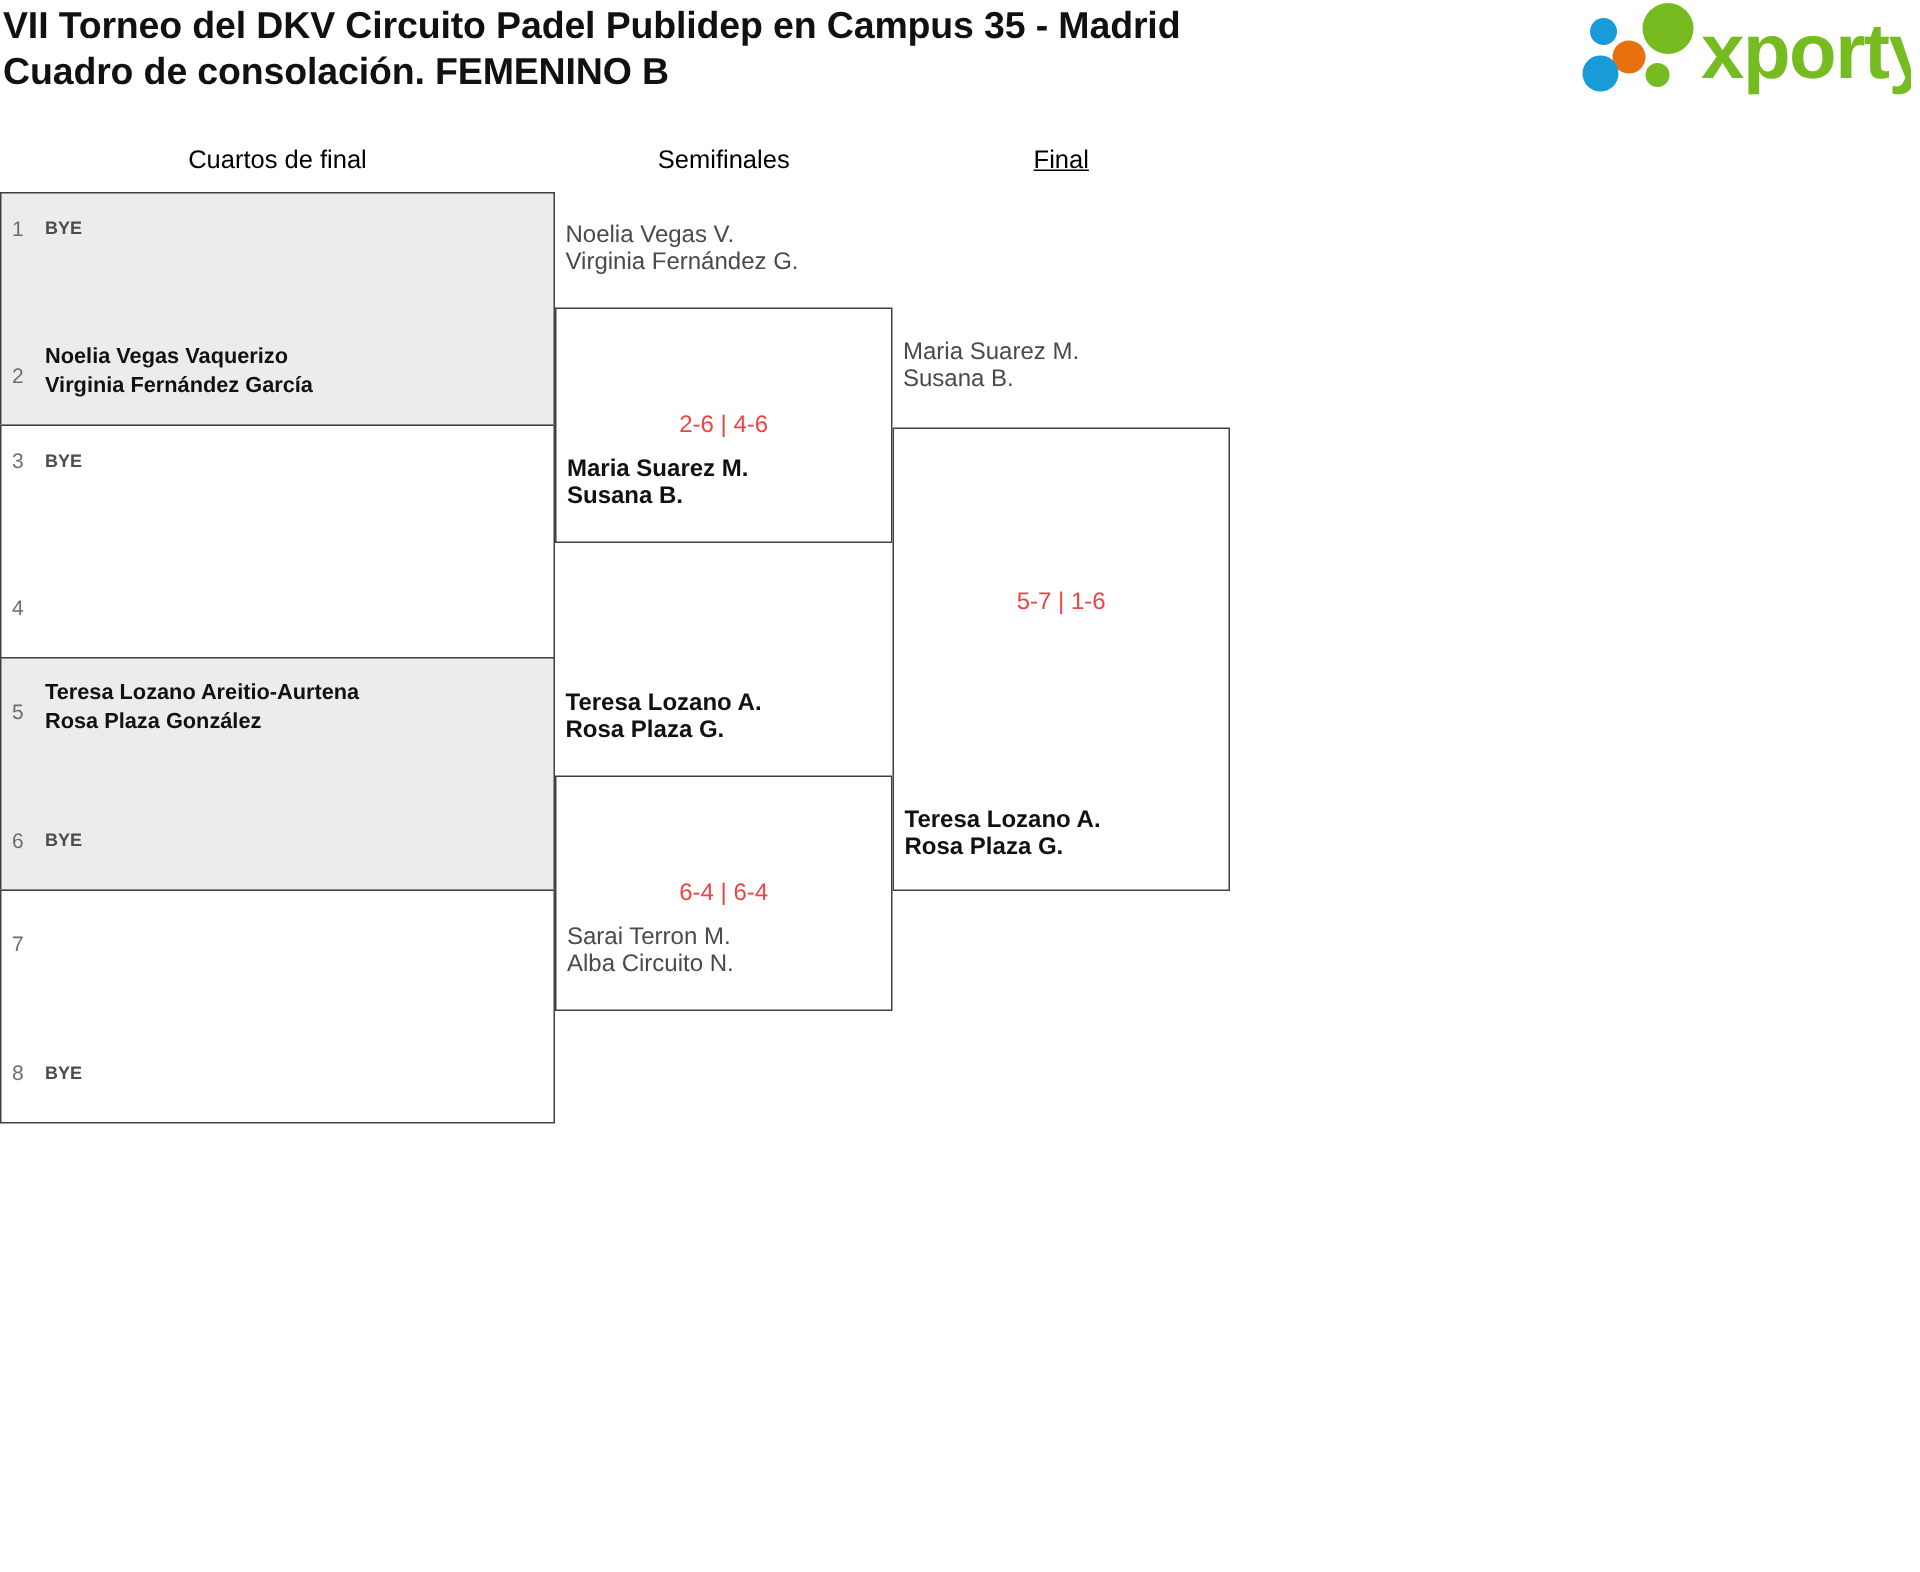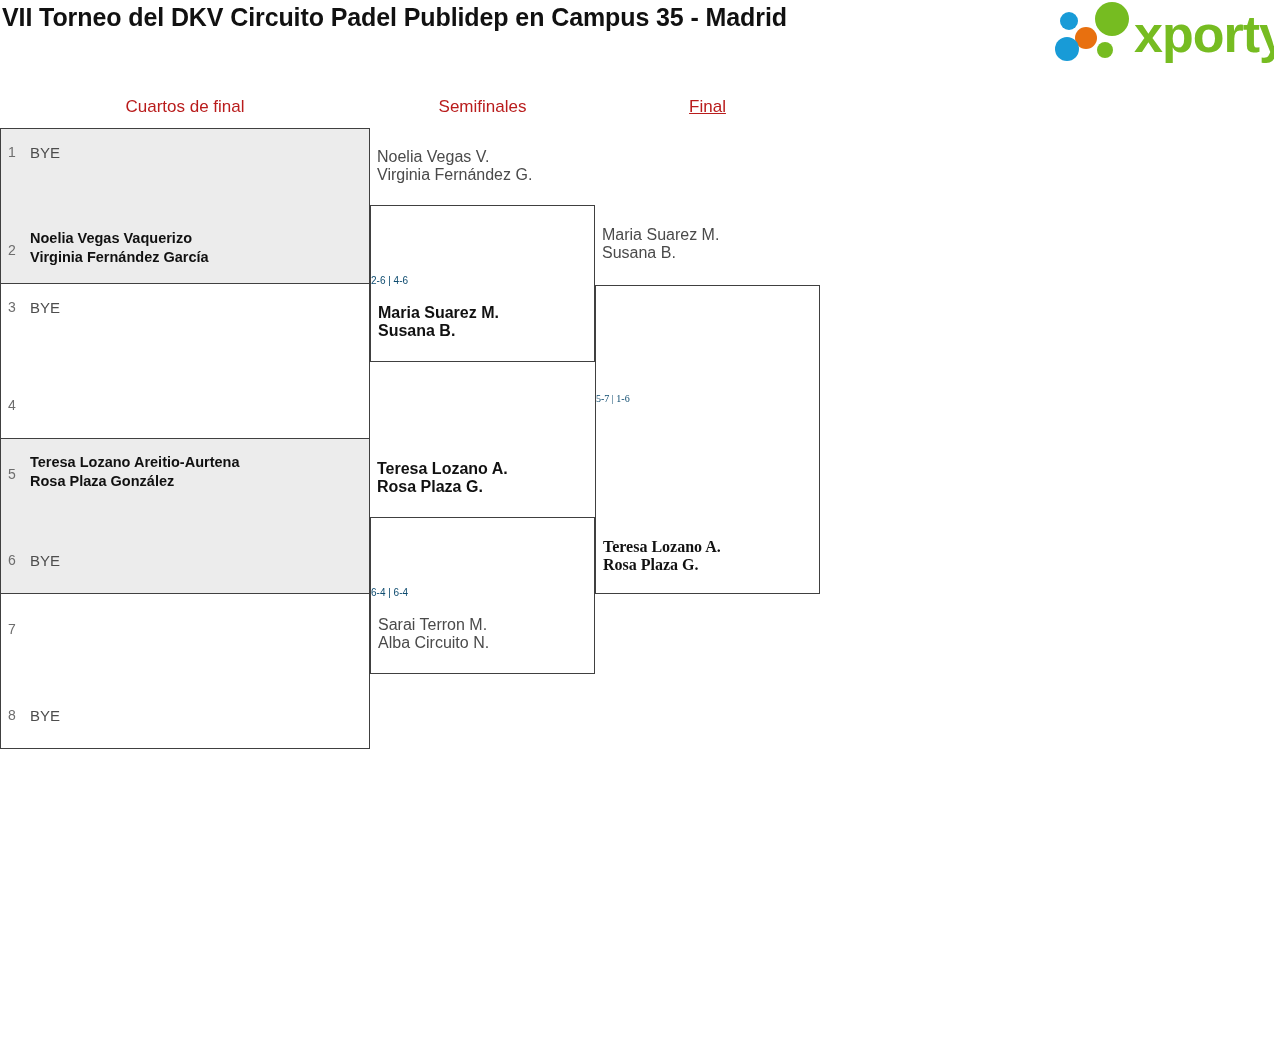--- a/index.html
+++ b/index.html
@@ -42,21 +42,21 @@
     left: 1048px; top: 2px;
     width: 226px; height: 62px;
   }
   .logo svg { display: block; }
 
   
   .col-head {
     position: absolute;
     font-size: 17px;
     font-weight: normal;
-    color: #b91c1c;
+    color: #000000;
     text-align: center;
     white-space: nowrap;
     top: 97px;
   }
   .col-head.r1 { left: 0px;   width: 370px; }
   .col-head.r2 { left: 370px; width: 225px; }
   .col-head.r3 { left: 595px; width: 225px; text-decoration: underline; }
 
   
   .bracket { position: absolute; left: 0; top: 0; width: 1280px; height: 1048px; }
@@ -65,21 +65,21 @@
     position: absolute;
     border: 1px solid #404040;
     background: #ffffff;
   }
   .match.shaded { background: #ececec; }
 
   
   .r1-box { left: 0px; width: 370px; height: 156px; }
 
   .r2-box { left: 370px; width: 225px; height: 157px; }
-  .r3-box { left: 595px; width: 225px; height: 309px; font-family: Liberation Serif, serif; }
+  .r3-box { left: 595px; width: 225px; height: 309px; }
 
   
   .slot {
     position: absolute;
     left: 0; width: 368px;
     display: flex;
     align-items: flex-start;
     padding-left: 7px;
   }
   .slot.top    { top: 14px; }
@@ -97,55 +97,57 @@
   .seed.single { padding-top: 0px; }
 
   .players {
     font-size: 14.5px;
     line-height: 18.5px;
     font-weight: bold;
     color: #111111;
     white-space: nowrap;
   }
   .players.bye {
-    font-weight: normal;
+    font-weight: bold;
     color: #4d4d4d;
-    font-size: 15px;
+    font-size: 12px;
     line-height: 19px;
   }
   .players .pl { display: block; }
 
   
   .advanced {
     position: absolute;
     font-size: 16px;
     line-height: 18px;
     white-space: nowrap;
     padding-left: 7px;
   }
   .advanced .pl { display: block; }
   .advanced.winner { font-weight: bold; color: #111111; }
   .advanced.loser  { font-weight: normal; color: #4a4a4a; }
 
   
   .score {
     position: absolute;
-    font-size: 10px;
-    color: #0c4a6e;
+    font-size: 16px;
+    color: #ef4444;
+    text-align: center;
     white-space: nowrap;
   }
 </style>
 </head>
 <body>
 
 <div class="page">
 
   <div class="header">
     <div class="title-block">
       <div class="title-line">VII Torneo del DKV Circuito Padel Publidep en Campus 35 - Madrid</div>
+      <div class="title-line">Cuadro de consolación. FEMENINO B</div>
     </div>
 
     <div class="logo">
       <svg width="226" height="62" viewBox="0 0 226 62" xmlns="http://www.w3.org/2000/svg">
 
         <circle cx="21" cy="19" r="9" fill="#189bd7"></circle>
         <circle cx="38" cy="36" r="11" fill="#e8700f"></circle>
         <circle cx="64" cy="17" r="17" fill="#76bc21"></circle>
         <circle cx="19" cy="47" r="12" fill="#189bd7"></circle>
         <circle cx="57" cy="48" r="8" fill="#76bc21"></circle>

